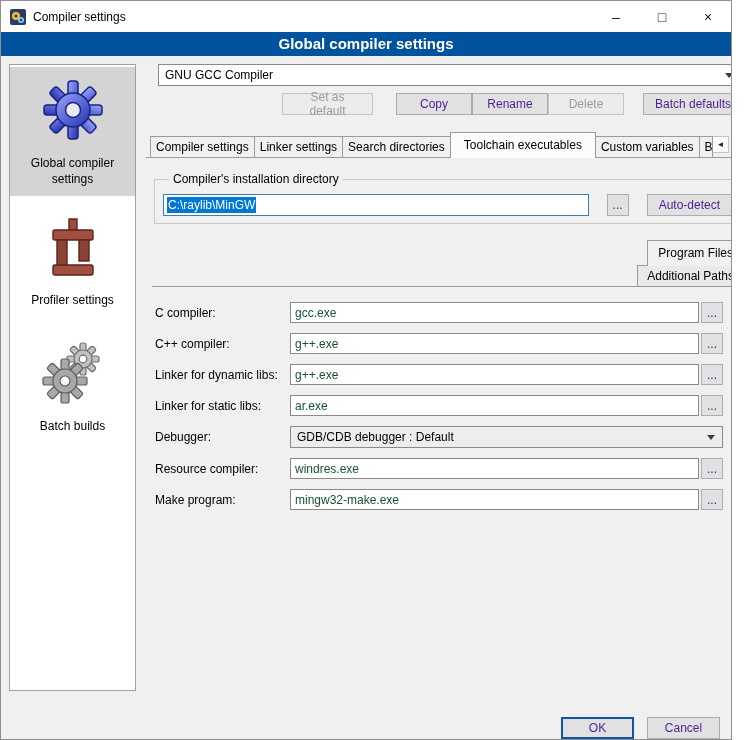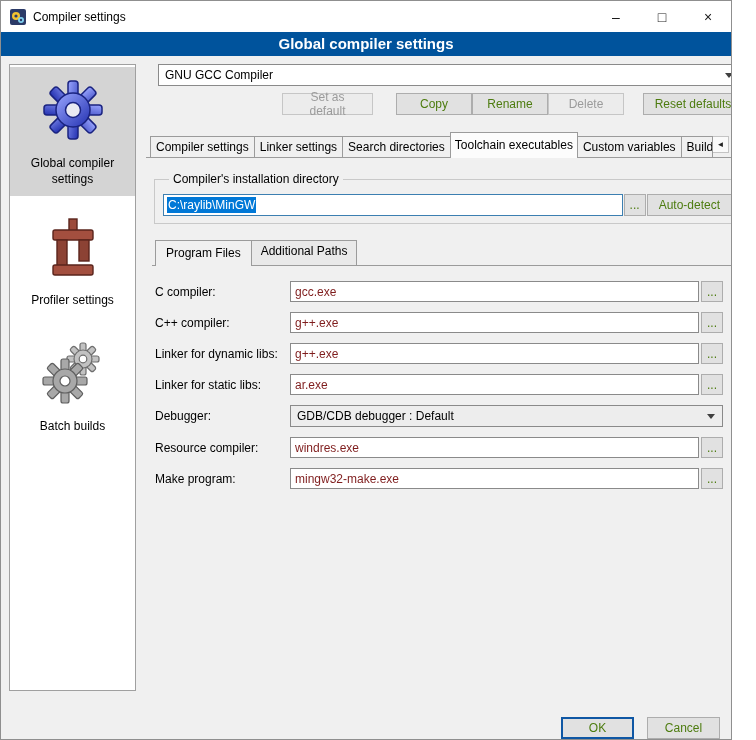--- a/index.html
+++ b/index.html
@@ -32,64 +32,64 @@
   
   .content { position:absolute; left:145px; top:63px; width:603px; }
   .sc-label { margin:8px 0 5px 12px; }
 
   .combo { height:22px; background:#ffffff; border:1px solid #8a8a8a; display:flex; align-items:center; padding:0 7px 0 6px; white-space:nowrap; overflow:hidden;gap:48px; }
   .combo-main { margin-left:12px; width:583px; }
   .combo-arrow { margin-left:auto; width:0; height:0; border-left:4px solid transparent; border-right:4px solid transparent; border-top:5px solid #404040; flex:0 0 auto; }
   .combo.gray { background:#ededed; }
 
   .btn {
-    font-family:inherit; font-size:12px; color:#4d7c0f;
+    font-family:inherit; font-size:12px; color:#4c1d95;
     background:#e1e1e1; border:1px solid #adadad; height:22px; padding:0 10px;
     display:inline-flex; align-items:center; justify-content:center; cursor:default;
   }
   .btn.disabled { color:#9b9b9b; background:#ececec; border-color:#c6c6c6; }
   .btn.default { border:1px solid #0f57a4; box-shadow: inset 0 0 0 1px #0f57a4; }
 
   .action-row { display:flex; margin-top:7px; height:22px; }
   .action-row .b-setdef { margin-left:136px; width:91px; }
   .action-row .b-copy   { margin-left:23px; width:76px; }
   .action-row .b-rename { width:76px; }
   .action-row .b-delete { width:76px; }
   .action-row .b-reset  { margin-left:19px; width:100px; }
 
   
   .tabrow { display:flex; align-items:flex-end; margin-top:17px; padding-left:4px; }
   .tab { flex:0 0 auto; background:#f0f0f0; border:1px solid #9b9b9b; border-bottom:none; padding:3px 5px; margin-right:-1px; white-space:nowrap; position:relative; }
-  .tab.active { background:#fcfcfc; padding:5px 4px 6px; margin-bottom:-1px; z-index:2; }
+  .tab.active { background:#fcfcfc; padding:5px 13px 6px; margin-bottom:-1px; z-index:2; }
   .tab.clipped { flex:0 1 auto; min-width:0; max-width:44px; overflow:hidden; }
   .tab-scrolls { margin-left:auto; display:flex; gap:2px; align-self:center; padding-right:1px; }
   .scroll-btn { width:17px; height:17px; display:flex; align-items:center; justify-content:center; font-size:8px; color:#222; background:#fafafa; border:1px solid #c4c4c4; }
 
   .page { border-top:1px solid #9b9b9b; padding:12px 6px 0; height:528px; position:relative; background:#f0f0f0; }
 
   
   .groupbox { border:1px solid #c9c9c9; padding:8px 8px 7px; margin:2px 2px 0; }
   .groupbox legend { padding:0 4px; margin-left:6px; }
-  .dir-row { display:flex; gap:1px; }
+  .dir-row { display:flex; gap:18px; }
   .text-input { flex:1; height:22px; border:1px solid #3c7fb1; background:#ffffff; display:flex; align-items:center; padding:0 3px; overflow:hidden; white-space:nowrap; }
   .selection { background:#0078d7; color:#ffffff; padding:1px 1px; }
   .btn.browse { width:22px; padding:0; flex:0 0 auto; }
   .btn.autodetect { padding:0 11px; flex:0 0 auto; }
   .note { color:#a02020; margin:7px 0 1px 1px; white-space:nowrap; overflow:hidden; }
 
   
-  .subtabrow { display:flex; margin-top:16px; padding-left:3px; border-bottom:1px solid #9b9b9b; }
+  .subtabrow { display:flex; align-items:flex-end; margin-top:16px; padding-left:3px; border-bottom:1px solid #9b9b9b;flex-direction:column; }
   .subtab { flex:0 0 auto; border:1px solid #9b9b9b; border-bottom:none; padding:3px 9px; margin-right:-1px; background:#e9e9e9; white-space:nowrap; position:relative; }
   .subtab.active { background:#f0f0f0; padding:5px 10px 6px; margin-bottom:-1px; z-index:2; }
 
   
   .fields { padding:15px 20px 0 3px; }
   .frow { display:flex; align-items:center; margin-bottom:10px; }
   .frow label { flex:0 0 135px; }
-  .tinput { flex:1; height:21px; border:1px solid #8a8a8a; background:#ffffff; padding:4px 4px; font-family:inherit; font-size:12px; color:#7f1d1d; min-width:0; }
+  .tinput { flex:1; height:21px; border:1px solid #8a8a8a; background:#ffffff; padding:4px 4px; font-family:inherit; font-size:12px; color:#14532d; min-width:0; }
   .frow .btn.browse { margin-left:2px; height:21px; }
   .frow .combo { flex:1; height:22px; }
 
   
   .footer { position:absolute; right:11px; bottom:0; display:flex; gap:13px; }
   .footer .btn { width:73px; }
 </style>
 </head>
 <body>
 
@@ -184,21 +184,21 @@
     <div class="combo combo-main">
       <span>GNU GCC Compiler</span>
       <span class="combo-arrow"></span>
     </div>
 
     <div class="action-row">
       <button class="btn disabled b-setdef">Set as default</button>
       <button class="btn b-copy">Copy</button>
       <button class="btn b-rename">Rename</button>
       <button class="btn disabled b-delete">Delete</button>
-      <button class="btn b-reset">Reset defaults</button>
+      <button class="btn b-reset">Batch defaults</button>
     </div>
 
     <div class="tabrow">
       <div class="tab">Compiler settings</div>
       <div class="tab">Linker settings</div>
       <div class="tab">Search directories</div>
       <div class="tab active">Toolchain executables</div>
       <div class="tab">Custom variables</div>
       <div class="tab clipped">Build</div>
       <div class="tab-scrolls">

